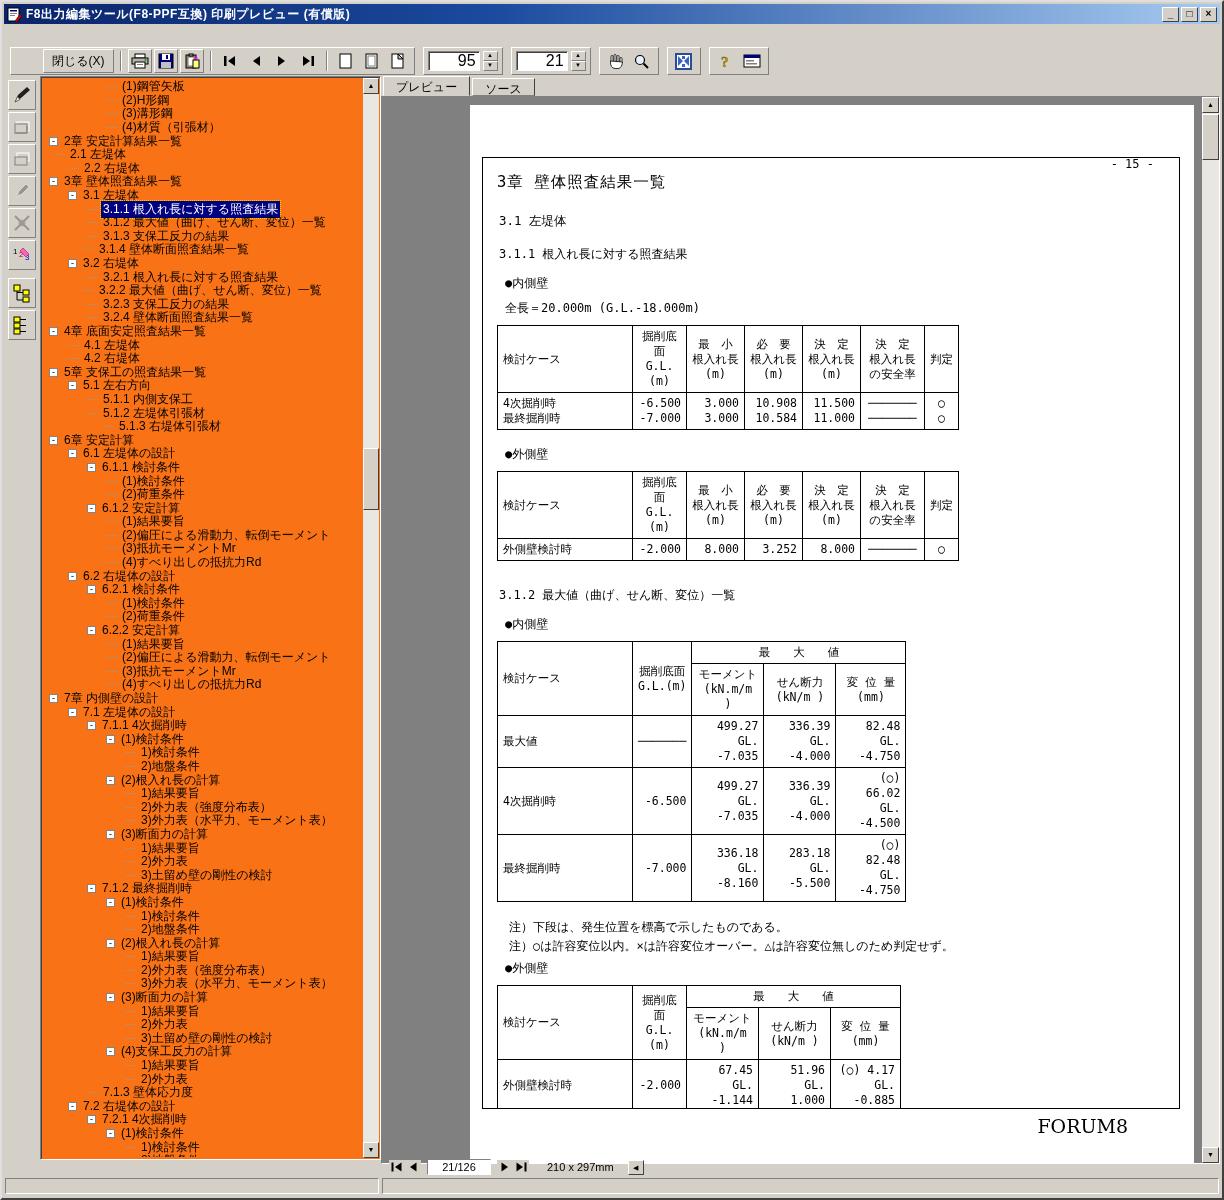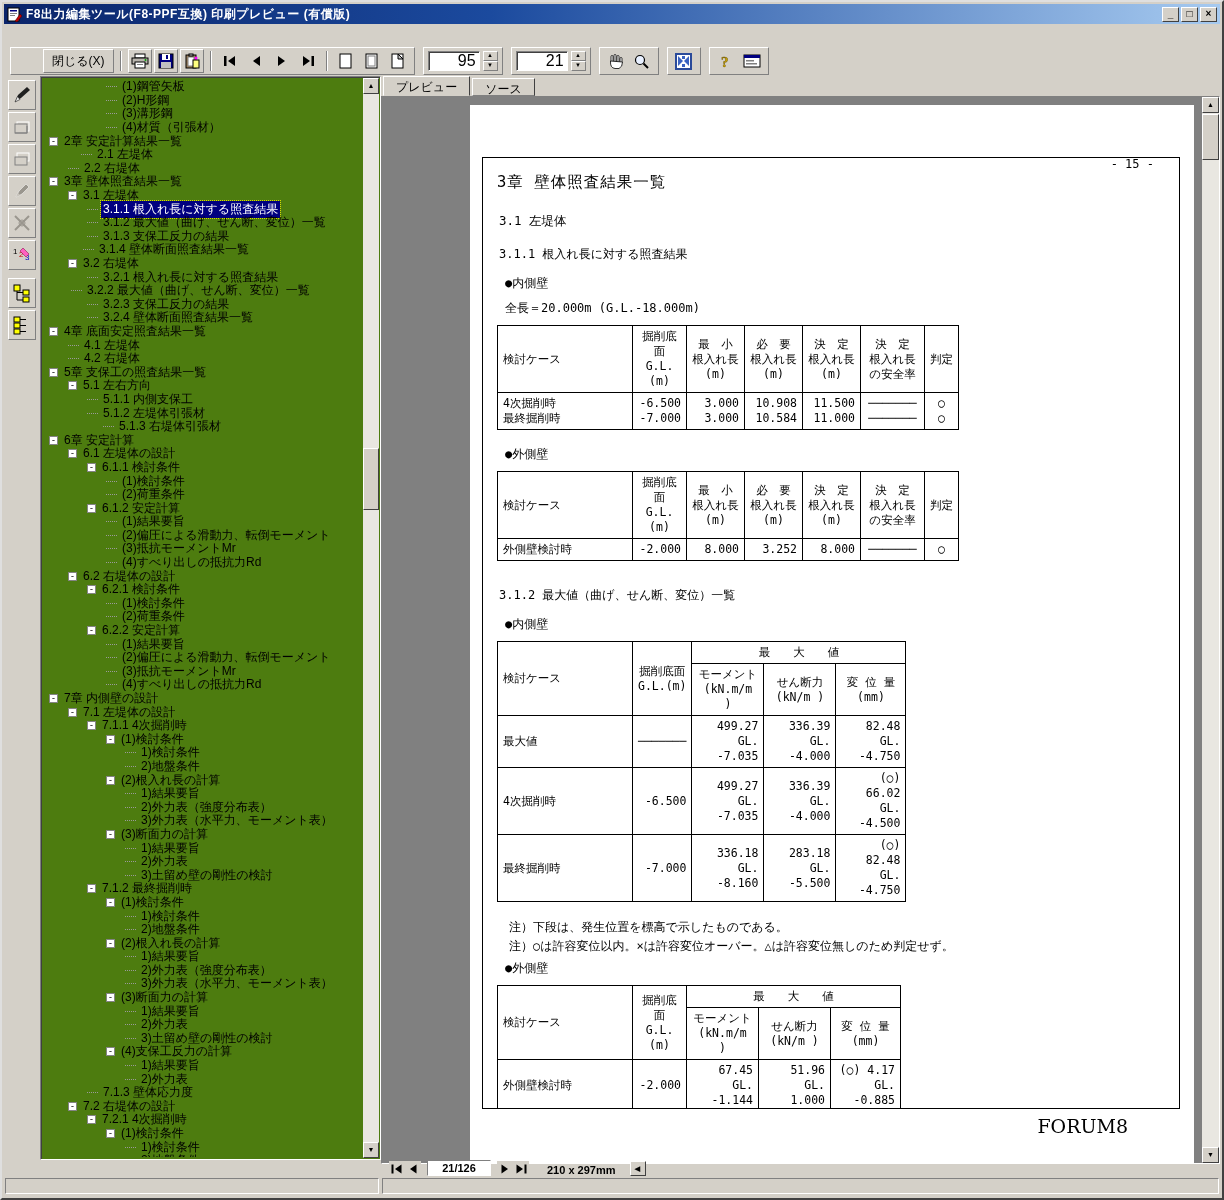--- a/index.html
+++ b/index.html
@@ -44,21 +44,21 @@
   
   .main { position:absolute; left:2px; top:74px; right:2px; bottom:22px; }
 
   .side-toolbar { position:absolute; left:0; top:0; width:36px; bottom:0;
     display:flex; flex-direction:column; align-items:center; padding-top:4px; gap:2px; }
   .side-btn { width:28px; height:30px; background:#d4d0c8; border:1px solid;
     border-color:#fff #808080 #808080 #fff; display:flex; align-items:center; justify-content:center; }
   .side-gap { height:4px; }
 
   .tree-panel { position:absolute; left:36px; top:0; width:341px; bottom:16px;
-    background:#4d7c0f; border:1px solid; border-color:#808080 #fff #fff #808080;
+    background:#f97316; border:1px solid; border-color:#808080 #fff #fff #808080;
     box-shadow:inset 1px 1px 0 #404040; overflow:hidden; }
   .tree-body { position:absolute; left:2px; top:2px; right:18px; bottom:2px; overflow:hidden; padding-top:1px; }
   .trow { height:13.6px; display:flex; align-items:center; white-space:nowrap; font-size:12px; }
   .expander { width:9px; height:9px; border:1px solid #848484; background:#fff; color:#000;
     font-size:9px; line-height:7px; text-align:center; margin-right:4px; flex:none; font-family:"DejaVu Sans Mono",monospace; }
   .stub { width:11px; border-top:1px dotted #9a9a9a; margin-right:3px; flex:none; }
   .tlabel { padding:0 2px; color:#000; }
   .tlabel.sel { background:#000080; color:#fff; outline:1px dotted #d8d800; }
 
   
@@ -98,21 +98,21 @@
   table.doc-table { border-collapse:collapse; margin:2px 0 16px 2px; table-layout:fixed; }
   table.doc-table th, table.doc-table td { border:1px solid #000; font-size:11.5px;
     font-weight:normal; white-space:pre-line; padding:3px 5px; line-height:15px;
     font-family:"DejaVu Sans Mono","DejaVu Sans",monospace; vertical-align:middle; }
   table.doc-table th { text-align:center; }
   table.doc-table th.al { text-align:left; }
   .al { text-align:left; } .ar { text-align:right; } .ac { text-align:center; }
   .mb-lg { margin-bottom:26px; }
 
   
-  .preview-nav { position:absolute; left:0; right:0; bottom:0; height:18px; display:flex; align-items:flex-end; padding-left:8px;font-weight:bold; }
+  .preview-nav { position:absolute; left:0; right:0; bottom:0; height:18px; display:flex; align-items:center; padding-left:8px; }
   .nav-btn { width:16px; height:15px; display:flex; align-items:center; justify-content:center; background:#d4d0c8; }
   .page-box { width:64px; height:16px; background:#fff; border:1px solid; border-color:#808080 #fff #fff #808080;
     font-size:11px; text-align:center; line-height:14px; margin:0 6px; font-family:"Liberation Sans",sans-serif; }
   .paper-size { font-size:11px; margin-left:18px; white-space:nowrap; }
   .hscroll-stub { margin-left:14px; width:16px; height:15px; background:#d4d0c8; border:1px solid;
     border-color:#fff #404040 #404040 #fff; font-size:7px; text-align:center; line-height:13px; }
 
   .statusbar { position:absolute; left:2px; right:2px; bottom:2px; height:20px; display:flex; gap:3px; padding:2px 1px; }
   .status-cell { border:1px solid; border-color:#808080 #fff #fff #808080; height:16px; }
   .status-left { width:374px; } .status-right { flex:1; }
@@ -354,21 +354,21 @@
             <span class="tlabel">(3)溝形鋼</span>
           </div>
           <div class="trow" style="padding-left: 63px;">
             <span class="stub"></span>
             <span class="tlabel">(4)材質（引張材）</span>
           </div>
           <div class="trow" style="padding-left: 6px;">
             <span class="expander">-</span>
             <span class="tlabel">2章 安定計算結果一覧</span>
           </div>
-          <div class="trow" style="padding-left: 38px;">
+          <div class="trow" style="padding-left: 11px;">
             <span class="stub"></span>
             <span class="tlabel">2.1 左堤体</span>
           </div>
           <div class="trow" style="padding-left: 25px;">
             <span class="stub"></span>
             <span class="tlabel">2.2 右堤体</span>
           </div>
           <div class="trow" style="padding-left: 6px;">
             <span class="expander">-</span>
             <span class="tlabel">3章 壁体照査結果一覧</span>
@@ -394,21 +394,21 @@
             <span class="tlabel">3.1.4 壁体断面照査結果一覧</span>
           </div>
           <div class="trow" style="padding-left: 25px;">
             <span class="expander">-</span>
             <span class="tlabel">3.2 右堤体</span>
           </div>
           <div class="trow" style="padding-left: 44px;">
             <span class="stub"></span>
             <span class="tlabel">3.2.1 根入れ長に対する照査結果</span>
           </div>
-          <div class="trow" style="padding-left: 28px; align-items: center;">
+          <div class="trow" style="padding-left: 40px; align-items: center;">
             <span class="stub"></span>
             <span class="tlabel">3.2.2 最大値（曲げ、せん断、変位）一覧</span>
           </div>
           <div class="trow" style="padding-left: 44px;">
             <span class="stub"></span>
             <span class="tlabel">3.2.3 支保工反力の結果</span>
           </div>
           <div class="trow" style="padding-left: 44px;">
             <span class="stub"></span>
             <span class="tlabel">3.2.4 壁体断面照査結果一覧</span>

